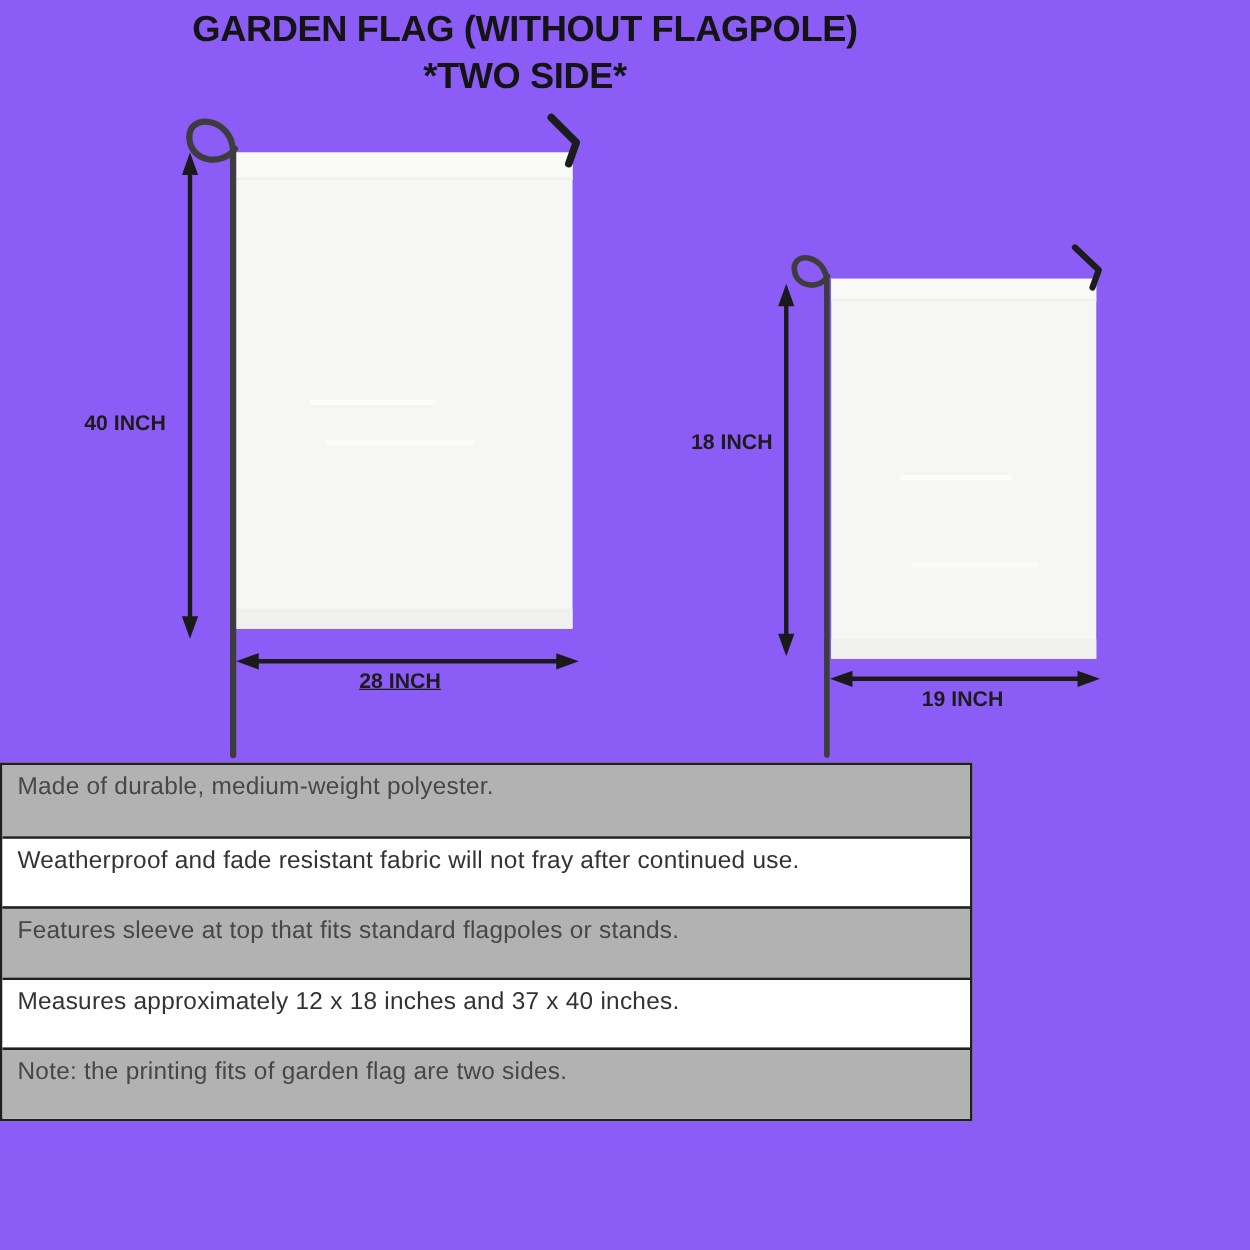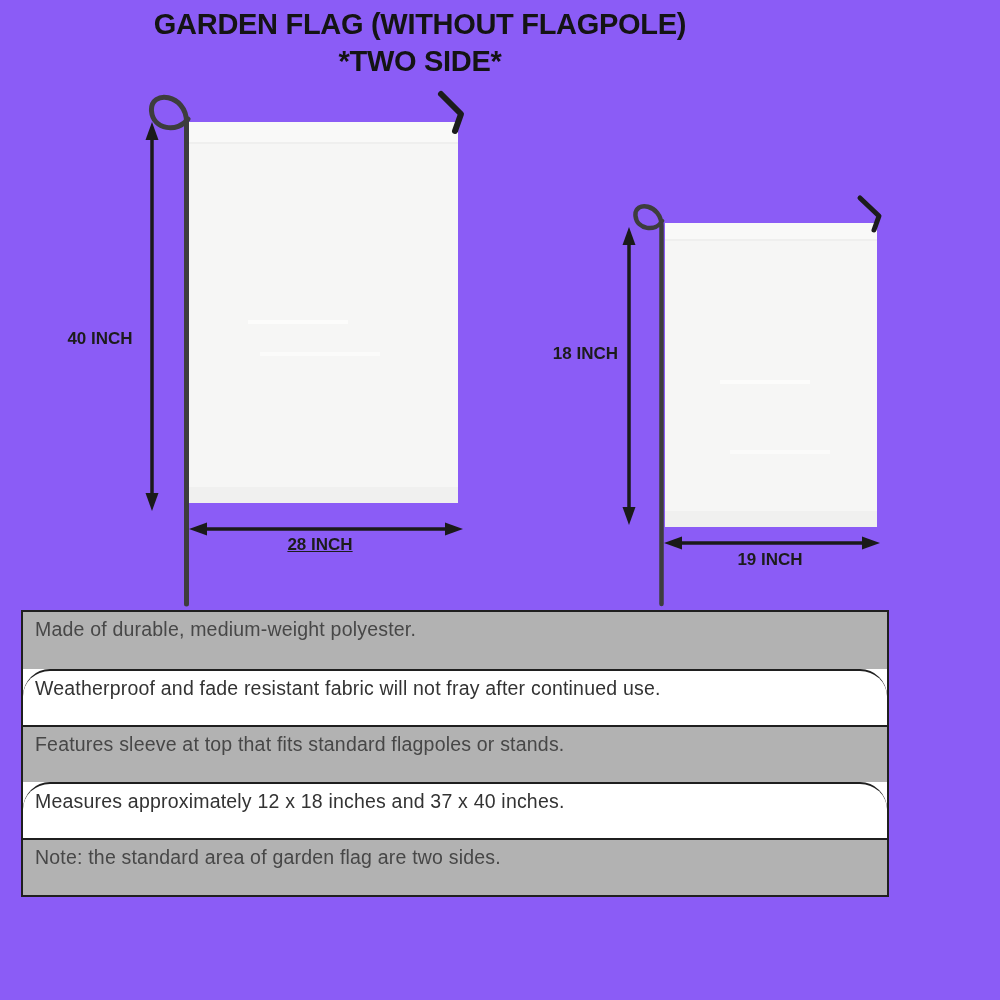--- a/index.html
+++ b/index.html
@@ -43,36 +43,35 @@
     white-space: nowrap;
   }
   .label-40 { left: 55px;  top: 297px; width: 90px; margin-top: 32px;  }
   .label-28 { left: 262px; top: 535px; width: 116px; text-decoration: underline; }
   .label-18 { left: 528px; top: 344px; width: 90px; text-align: right;  }
   .label-12 { left: 712px; top: 550px; width: 116px; }
   .features-table {
     position: absolute;
     left: 0;
     top: 610px;
-    width: 868px;
+    width: 778px;
     height: 287px;
     border: 2px solid #1f1f1f;
     display: grid;
     grid-template-rows: repeat(5, 1fr);
     background: #ffffff;
-    margin-left: 21px;
   }
   .feature-row {
     padding: 6px 12px 0 12px;
     font-size: 19.5px;
     letter-spacing: 0.2px;
   }
   .feature-row + .feature-row { border-top: 2px solid #1f1f1f; }
   .feature-row.shaded { background: #b2b2b2; color: #474747; }
-  .feature-row.plain  { background: #ffffff; color: #333333; border-radius: 27px; }
+  .feature-row.plain  { background: #ffffff; color: #333333; }
 </style>
 </head>
 <body>
 
 <div class="page">
 
   <div class="title-block">
     <div class="title-line">GARDEN FLAG (WITHOUT FLAGPOLE)</div>
     <div class="title-line">*TWO SIDE*</div>
   </div>
@@ -132,16 +131,16 @@
   <div class="dim-label label-40">40 INCH</div>
   <div class="dim-label label-28">28 INCH</div>
   <div class="dim-label label-18">18 INCH</div>
   <div class="dim-label label-12">19 INCH</div>
 
   <div class="features-table">
     <div class="feature-row shaded">Made of durable, medium-weight polyester.</div>
     <div class="feature-row plain">Weatherproof and fade resistant fabric will not fray after continued use.</div>
     <div class="feature-row shaded">Features sleeve at top that fits standard flagpoles or stands.</div>
     <div class="feature-row plain">Measures approximately 12 x 18 inches and 37 x 40 inches.</div>
-    <div class="feature-row shaded">Note: the standard area of garden flag are two sides.</div>
+    <div class="feature-row shaded">Note: the printing fits of garden flag are two sides.</div>
   </div>
 
 </div>
 
 </body></html>

